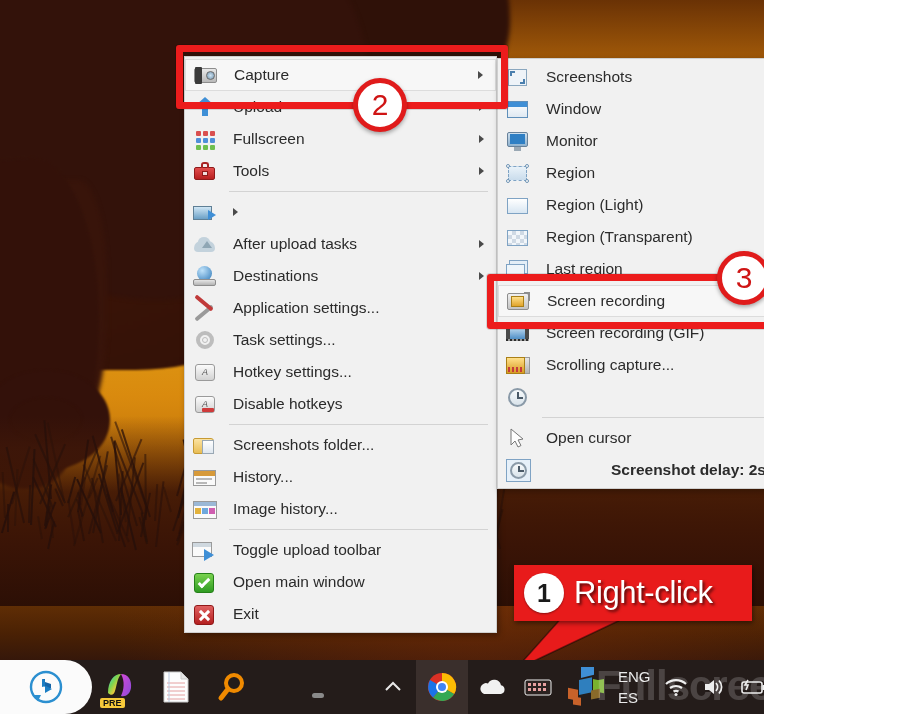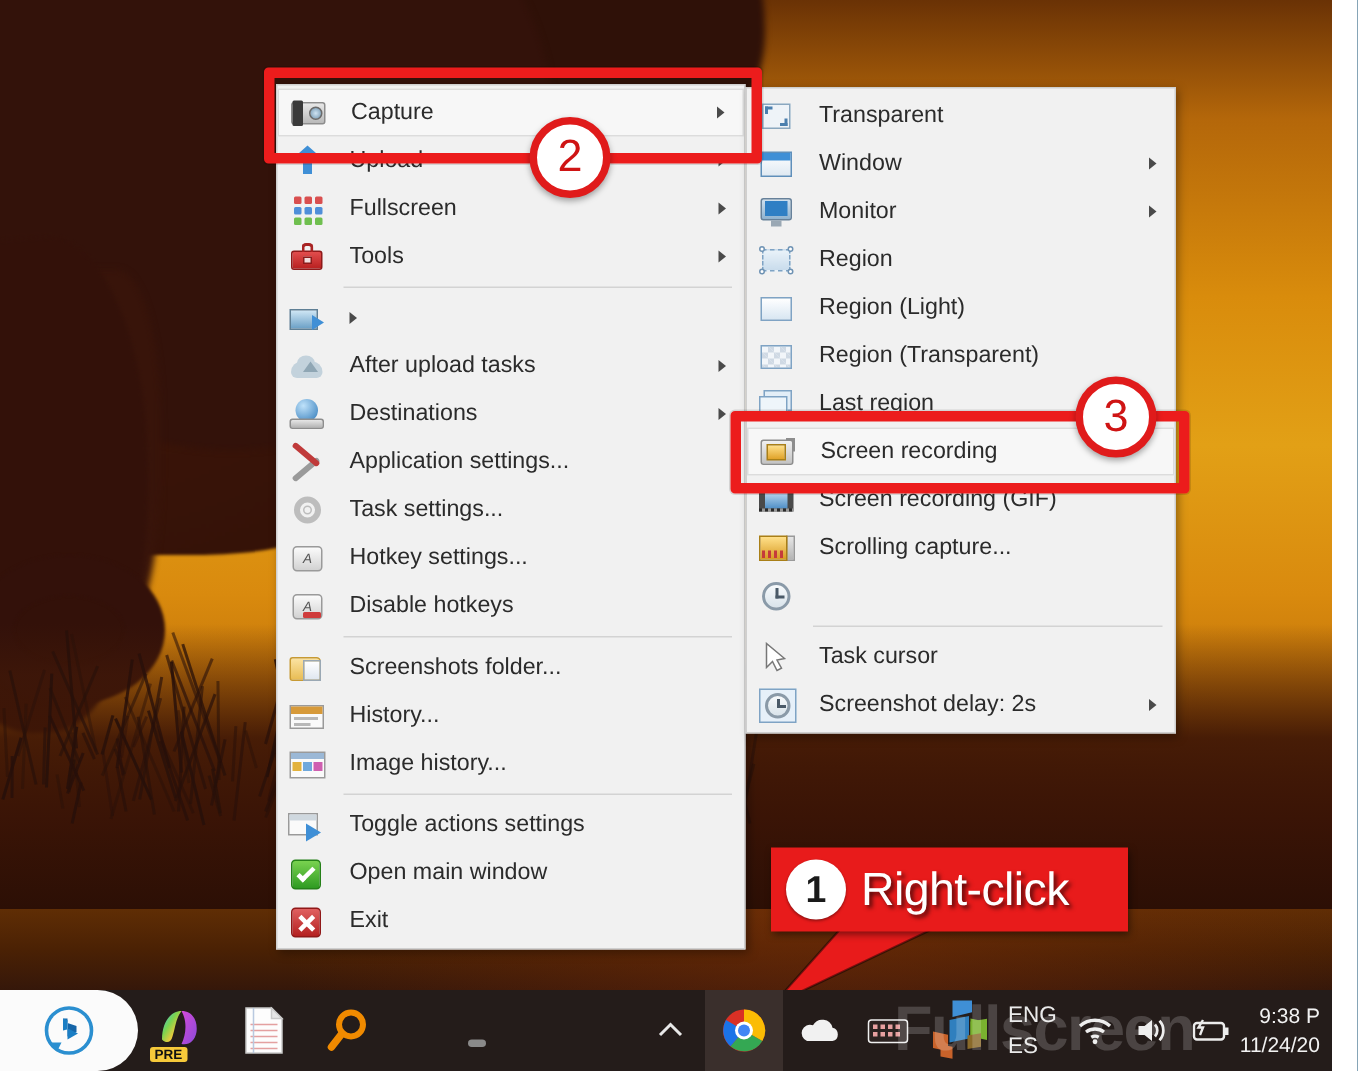--- a/index.html
+++ b/index.html
@@ -4,21 +4,21 @@
 <style>
   * { box-sizing: border-box; margin: 0; padding: 0; }
   html, body {
     width: 905px; height: 714px;
     overflow: hidden;
     font-family: "Liberation Sans", sans-serif;
   }
 
   #screen {
     position: relative;
-    width: 888px; height: 714px;
+    width: 764px; height: 714px;
     background: #0c4a6e;
     overflow: hidden;
   }
 
   
   #wallpaper {
     position: absolute; inset: 0 0 54px 0;
     background:
       radial-gradient(ellipse 520px 300px at 62% 92%, rgba(120,45,8,0.55), rgba(120,45,8,0) 70%),
       linear-gradient(to bottom,
@@ -126,21 +126,21 @@
     white-space: nowrap;
     cursor: default;
   }
   .mi .ico {
     width: 28px; height: 26px;
     flex: 0 0 28px;
     margin-right: 14px;
     position: relative;
   }
   .mi .lbl { flex: 1 1 auto; line-height: 1; font-size: 15.5px; }
-  .mi.bold .lbl { font-weight: normal; }
+  .mi.bold .lbl { font-weight: bold; text-align: right; }
   .mi .arrow {
     flex: 0 0 auto;
     margin-right: 12px;
     width: 0; height: 0;
     border-left: 5px solid #4a4a4a;
     border-top: 4.5px solid transparent;
     border-bottom: 4.5px solid transparent;
   }
   .mi.hl { background: #f7f7f7; border: 1px solid #dcdcdc; }
   .sep {
@@ -667,21 +667,21 @@
         </span>
         <span class="lbl">Image history...</span>
       </div>
       <div class="sep"></div>
       <div class="mi">
         <span class="ico ic-bar">
           <i class="w"></i>
           <i class="t"></i>
           <i class="a"></i>
         </span>
-        <span class="lbl">Toggle actions settings</span>
+        <span class="lbl">Toggle upload toolbar</span>
       </div>
       <div class="mi">
         <span class="ico ic-ok">
           <i class="b"></i>
           <i class="c"></i>
         </span>
         <span class="lbl">Open main window</span>
       </div>
       <div class="mi">
         <span class="ico ic-x">
@@ -693,21 +693,21 @@
       </div>
     </div>
 
   <div id="sub-menu" class="menu">
       <div class="mi">
         <span class="ico ic-full">
           <i class="b"></i>
           <i class="c1"></i>
           <i class="c2"></i>
         </span>
-        <span class="lbl">Transparent</span>
+        <span class="lbl">Screenshots</span>
       </div>
       <div class="mi">
         <span class="ico ic-win">
           <i class="b"></i>
           <i class="t"></i>
         </span>
         <span class="lbl">Window</span>
         <span class="arrow"></span>
       </div>
       <div class="mi">
@@ -780,21 +780,21 @@
           <i class="h2"></i>
         </span>
       </div>
       <div class="sep"></div>
       <div class="mi">
         <span class="ico ic-cursor">
           <svg width="16" height="20" viewBox="0 0 16 20">
             <polygon points="2,1 2,17 6,13 9,19 12,17.5 9,12 14,11" fill="#fff" stroke="#777" stroke-width="1"></polygon>
           </svg>
         </span>
-        <span class="lbl">Task cursor</span>
+        <span class="lbl">Open cursor</span>
       </div>
       <div class="mi bold">
         <span class="ico ic-delay">
           <i class="sel"></i>
           <i class="o"></i>
           <i class="h1"></i>
           <i class="h2"></i>
         </span>
         <span class="lbl">Screenshot delay: 2s</span>
         <span class="arrow"></span>

